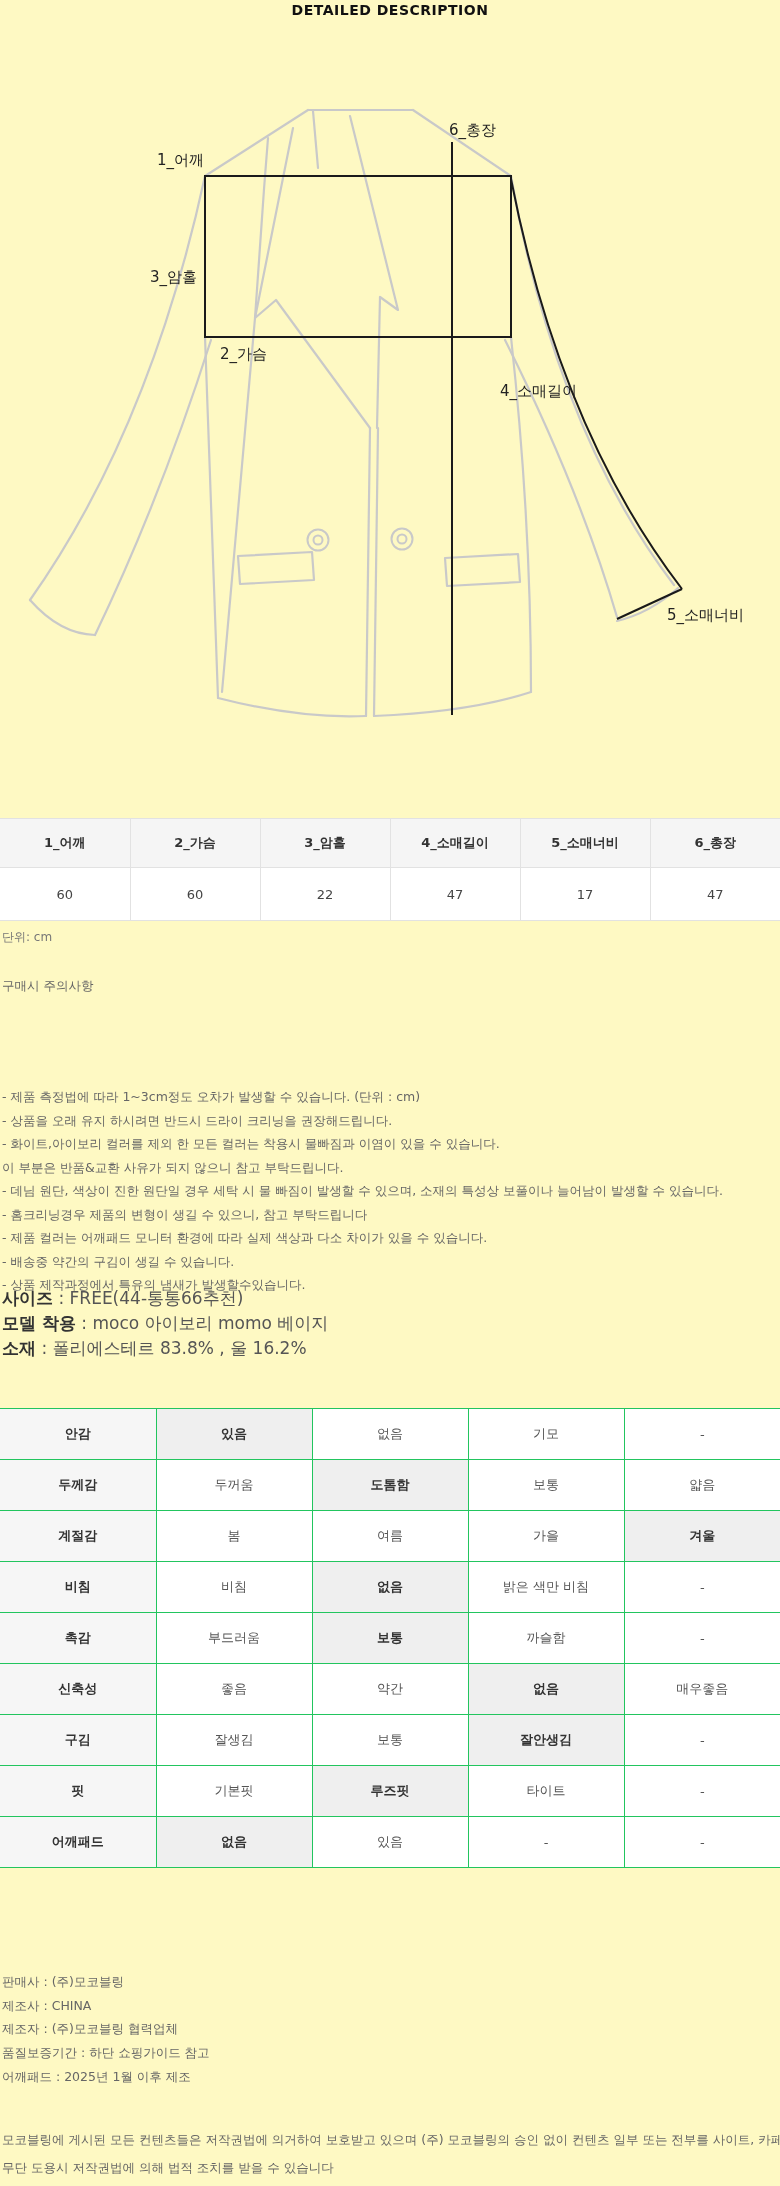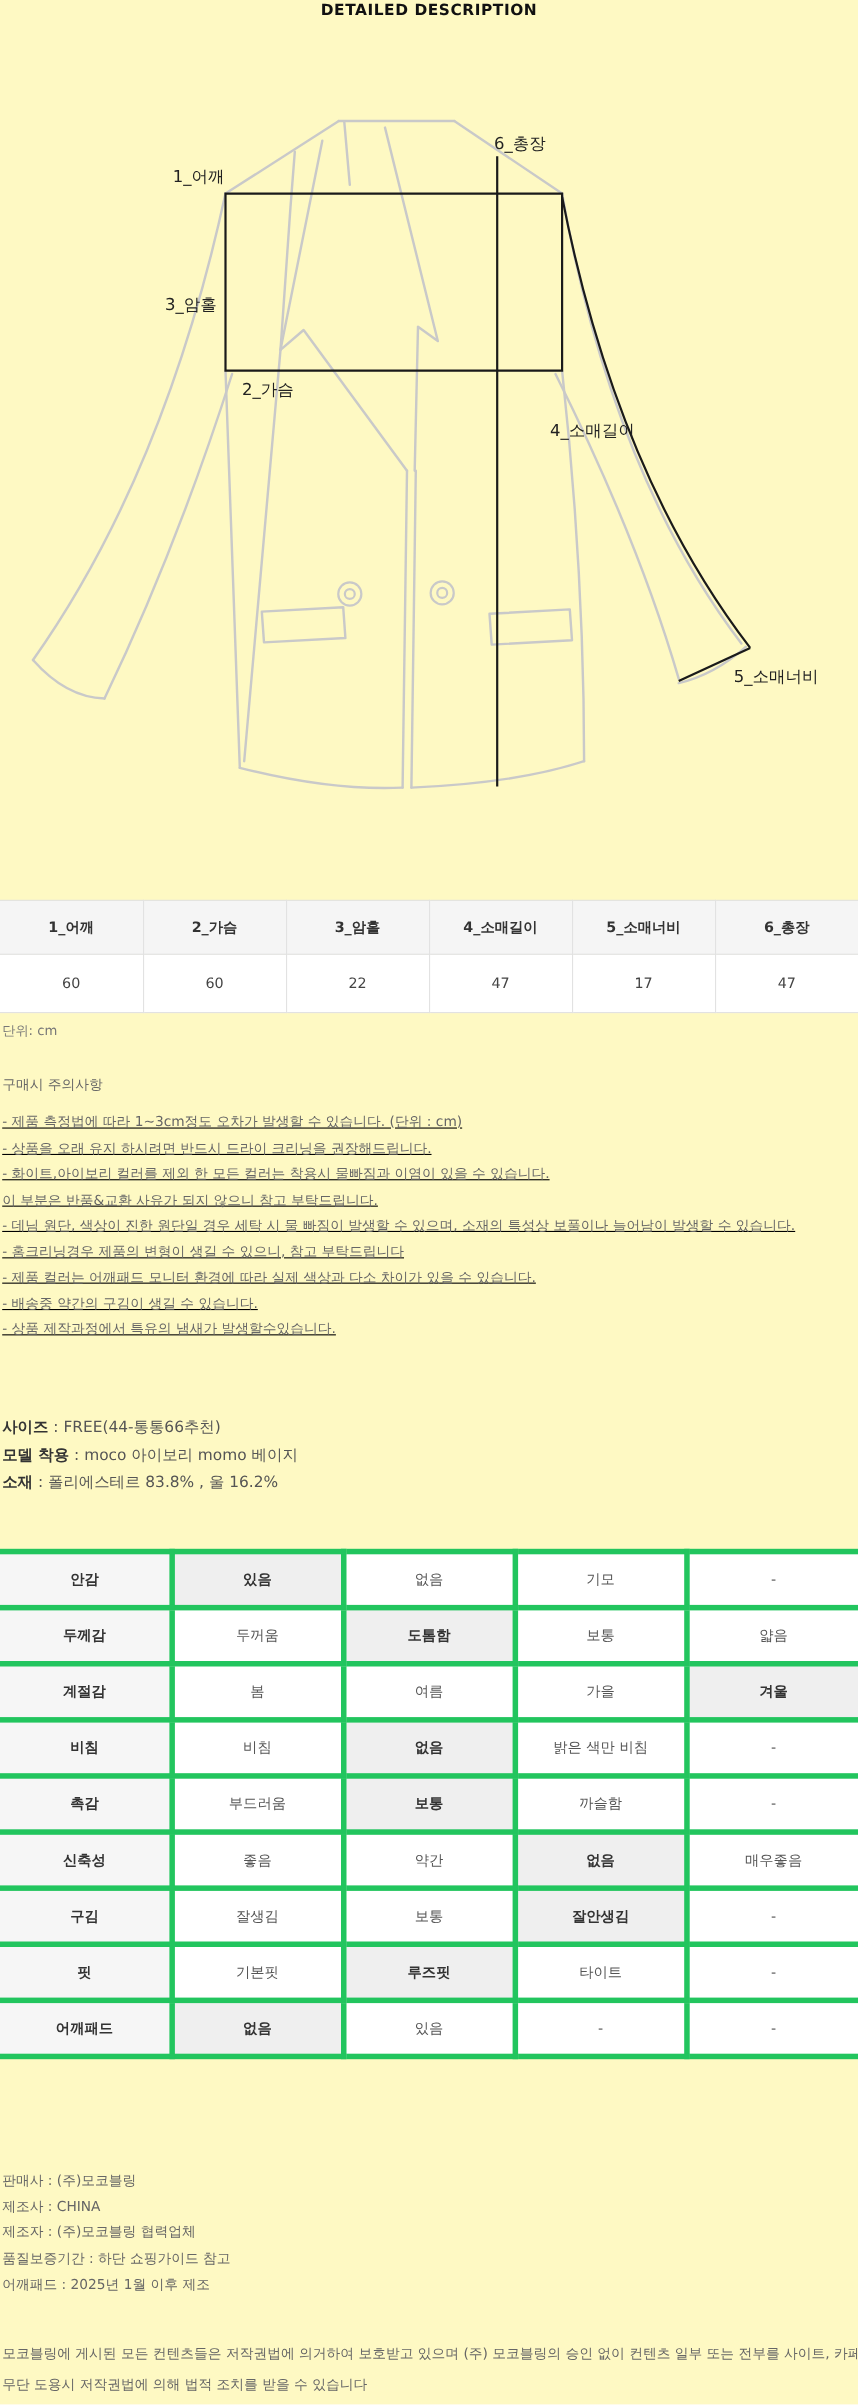--- a/index.html
+++ b/index.html
@@ -25,33 +25,33 @@
     font-size:13px; white-space:nowrap;
   }
   table.size-table tr.hdr td { background:#f5f5f5; color:#333; font-weight:bold; height:49px; }
   table.size-table tr.val td { background:#ffffff; color:#444; height:53px; }
   table.size-table td:first-child { border-left:none; }
   table.size-table td:last-child { border-right:none; }
 
   .unit-note { position:absolute; top:929px; left:2px; font-size:12px; color:#777; white-space:nowrap; }
 
   .notice-heading { position:absolute; top:978px; left:2px; font-size:12.5px; color:#666; white-space:nowrap; }
-  .notice-lines { position:absolute; top:1008px; left:2px; width:778px;text-decoration:underline; }
+  .notice-lines { position:absolute; top:1085px; left:2px; width:778px; }
   .notice-lines p { font-size:12.5px; color:#666; line-height:23.5px; white-space:nowrap; }
 
   .info-lines { position:absolute; top:1286px; left:2px; width:778px; }
-  .info-lines p { font-size:14px; color:#555; line-height:25px; white-space:nowrap; }
+  .info-lines p { font-size:17px; color:#555; line-height:25px; white-space:nowrap; }
   .info-lines .lbl { font-weight:bold; color:#333; }
 
   table.attr-table {
     position:absolute; top:1408px; left:0; width:780px;
     border-collapse:collapse; table-layout:fixed;
   }
   table.attr-table td {
-    border:5px solid #22c55e; text-align:center; vertical-align:middle;
+    border:1px solid #22c55e; text-align:center; vertical-align:middle;
     height:51px; font-size:13px; color:#555; background:#fff; white-space:nowrap;
   }
   table.attr-table td:first-child { border-left:none; }
   table.attr-table td:last-child { border-right:none; }
   table.attr-table td.lab { background:#f6f6f6; font-weight:bold; color:#333; }
   table.attr-table td.sel { background:#efefef; font-weight:bold; color:#333; }
 
   .seller-lines { position:absolute; top:1970px; left:2px; width:778px; }
   .seller-lines p { font-size:12.5px; color:#666; line-height:23.7px; white-space:nowrap; }
 

